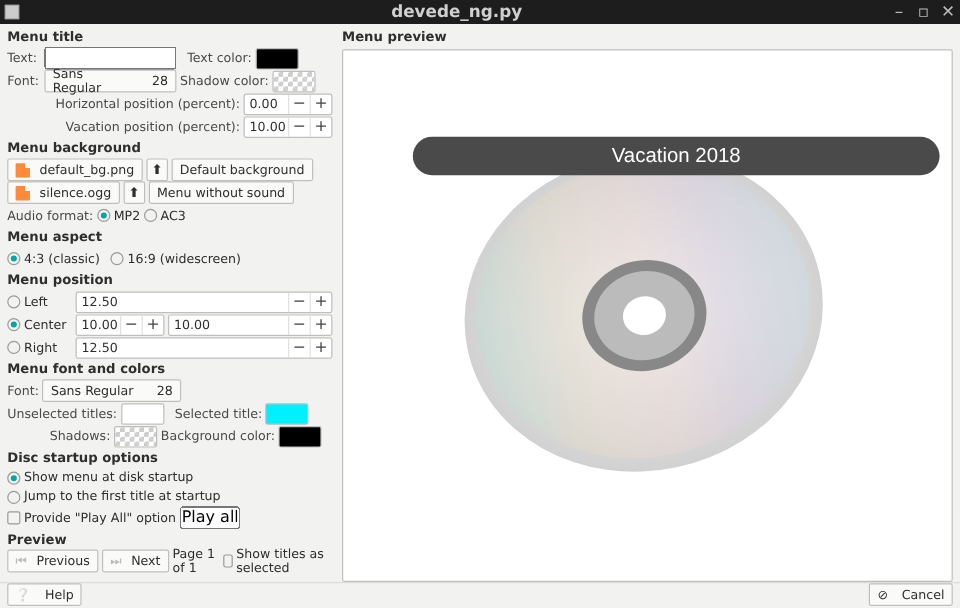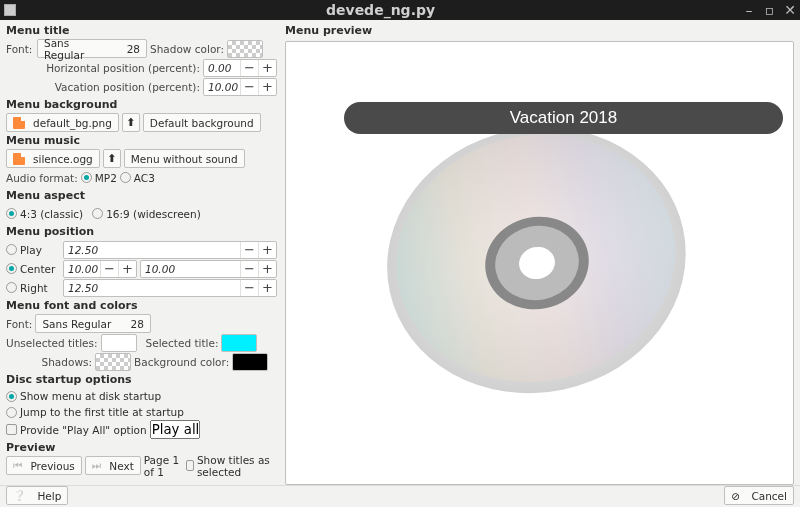--- a/index.html
+++ b/index.html
@@ -7,35 +7,35 @@
   .titlebar { height: 20px; background: #1d1d1d; color: #ddd; display: flex; align-items: center; padding: 0 4px; font-size: 14px; }
   .titlebar .icon { width: 12px; height: 12px; background: #ccc; border: 1px solid #aaa; margin-right: 6px; }
   .titlebar .title { flex: 1; text-align: center; font-weight: bold; color: #d0d0d0; }
   .titlebar .btns span { display: inline-block; width: 12px; text-align: center; color: #bbb; margin-left: 4px; cursor: pointer; }
   .content { display: flex; height: 465px; }
   .left { width: 283px; padding: 2px 6px 0 6px; }
   .right { flex: 1; padding: 2px 6px 0 2px; display: flex; flex-direction: column; }
   .sect { font-weight: bold; font-size: 11px; margin: 2px 0 2px 0; }
   .row { display: flex; align-items: center; height: 19px; gap: 3px; }
   .lbl { color: #4a4a4a; }
-  .spin { display: inline-flex; align-items: center; border: 1px solid #bfbfbd; border-radius: 2px; background: #fff; height: 18px; font-style: italic; }
+  .spin { display: inline-flex; align-items: center; border: 1px solid #bfbfbd; border-radius: 2px; background: #fff; height: 18px; }
   .spin span.val { width: 36px; text-align: left; padding: 0 4px; }
   .spin .sbtn { width: 18px; height: 100%; text-align: center; line-height: 16px; cursor: pointer; border-left: 1px solid #e0e0de; color: #444; font-size: 13px; }
   .swatch { width: 36px; height: 18px; border: 1px solid #bfbfbd; border-radius: 2px; display: inline-block; }
   .trans { background-image: linear-gradient(45deg,#ccc 25%,transparent 25%,transparent 75%,#ccc 75%),linear-gradient(45deg,#ccc 25%,transparent 25%,transparent 75%,#ccc 75%); background-size: 8px 8px; background-position: 0 0,4px 4px; background-color: #fff; }
   .btn { display: inline-flex; align-items: center; gap: 8px; height: 19px; padding: 0 6px; border: 1px solid #bfbfbd; border-radius: 2px; background: #fafaf9; cursor: pointer; }
   .radio { width: 11px; height: 11px; border: 1px solid #9a9a98; border-radius: 50%; display: inline-flex; align-items: center; justify-content: center; }
   .radio.on::after { content: ""; width: 5px; height: 5px; background: #00a7a5; border-radius: 50%; }
   .chk { width: 11px; height: 11px; border: 1px solid #9a9a98; border-radius: 2px; display: inline-block; }
   .fileico { width: 12px; height: 12px; display: inline-block; background: #ff8a3a; border-radius: 1px; position: relative; }
   .fileico::after { content:""; position:absolute; right:0; top:0; border-width:4px 4px 0 0; border-style:solid; border-color:#fff #fafaf9 transparent transparent; }
   .upico { font-size: 11px; font-weight: bold; }
   .bottom { height: 20px; border-top: 1px solid #dcdcda; padding: 1px 6px; display: flex; align-items: center; justify-content: space-between; }
   .preview-box { border: 1px solid #bfbfbd; border-radius: 2px; background: #fff; flex: 1; margin-top: 2px; position: relative; overflow: hidden; }
-  .menu-banner { position: absolute; top: 60px; left: 58px; right: 10px; height: 32px; background: #4a4a4a; border-radius: 16px; color: #fff; font-size: 17px; font-family: sans-serif; display: flex; align-items: center; justify-content: center; }
+  .menu-banner { position: absolute; top: 72px; left: 58px; right: 10px; height: 32px; background: #4a4a4a; border-radius: 16px; color: #fff; font-size: 17px; font-family: sans-serif; display: flex; align-items: center; justify-content: center; }
   .disc { position: absolute; top: 66px; left: 96px; width: 310px; height: 310px; }
   .subhdr { display:flex; gap: 60px; }
   .subhdr span:first-child { width: 60px; }
 </style>
 </head>
 <body>
 
 <div class="titlebar">
   <span class="icon"></span>
   <span class="title">devede_ng.py</span>
@@ -44,20 +44,26 @@
     <span>▫</span>
     <span>✕</span>
   </span>
 </div>
 
 <div class="content">
   <div class="left">
 
     <div class="sect">Menu title</div>
     <div class="row">
+      <span class="lbl" style="width:28px">Text:</span>
+      <input class="inp" style="width: 110px;" value="">
+      <span class="lbl" style="margin-left:6px">Text color:</span>
+      <span class="swatch" style="background:#000"></span>
+    </div>
+    <div class="row">
       <span class="lbl" style="width:28px">Font:</span>
       <span class="btn" style="width:110px;justify-content:center">
         <span>Sans Regular</span>&nbsp;&nbsp;<span>28</span>
       </span>
       <span class="lbl">Shadow color:</span>
       <span class="swatch trans"></span>
     </div>
     <div class="row">
       <span class="lbl" style="flex:1;text-align:right">Horizontal position (percent):</span>
       <span class="spin">
@@ -80,21 +86,20 @@
       <span class="btn">
           <span class="fileico"></span>
           <span>default_bg.png</span>
         </span>
       <span class="btn" style="width:18px;justify-content:center">
           <span class="upico">⬆</span>
         </span>
       <span class="btn">Default background</span>
     </div>
 
-    <div class="sect">Menu music</div>
     <div class="row">
       <span class="btn">
           <span class="fileico"></span>
           <span>silence.ogg</span>
         </span>
       <span class="btn" style="width:18px;justify-content:center">
           <span class="upico">⬆</span>
         </span>
       <span class="btn">Menu without sound</span>
     </div>
@@ -110,21 +115,21 @@
     <div class="row">
       <span class="radio on"></span>
         <span>4:3 (classic)</span>
       <span class="radio" style="margin-left:6px"></span>
         <span>16:9 (widescreen)</span>
     </div>
 
     <div class="sect">Menu position</div>
     <div class="row">
       <span class="radio"></span>
-        <span style="width:40px">Play</span>
+        <span style="width:40px">Left</span>
       <span class="spin" style="flex:1">
           <span class="val" style="flex:1">12.50</span>
           <span class="sbtn">−</span>
           <span class="sbtn">+</span>
         </span>
     </div>
     <div class="row">
       <span class="radio on"></span>
         <span style="width:40px">Center</span>
       <span class="spin">

